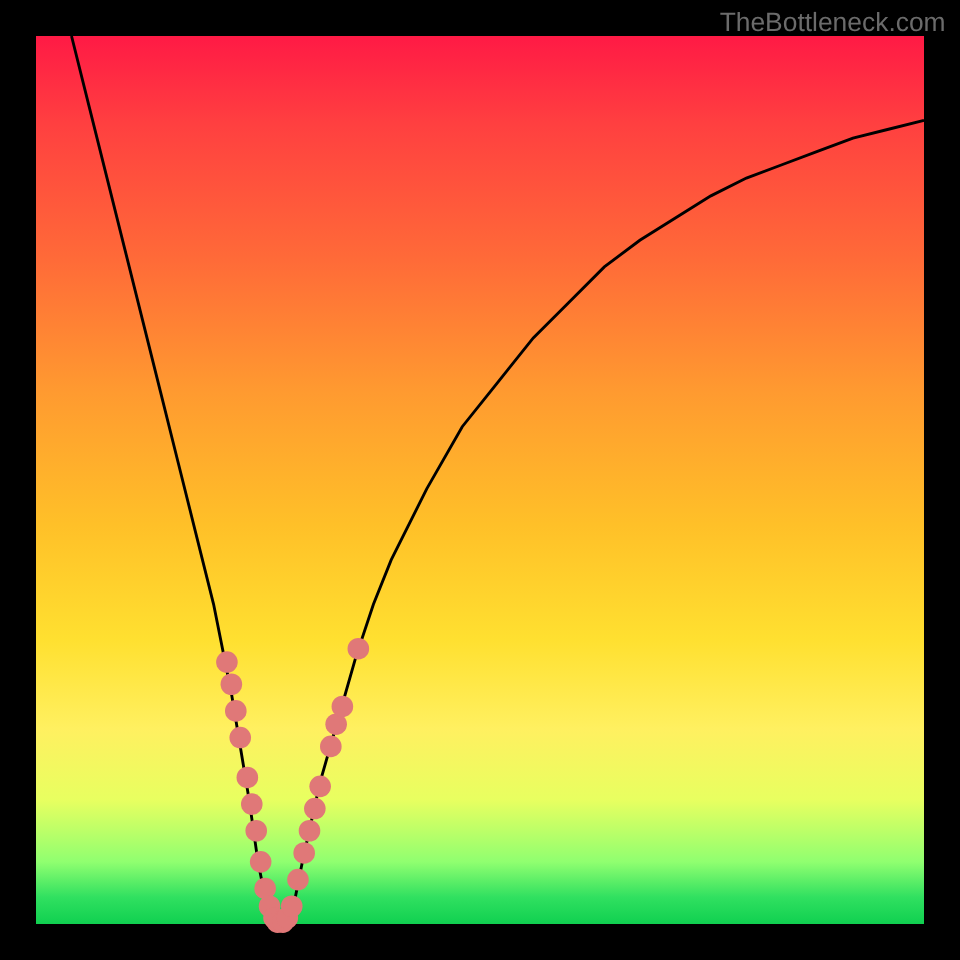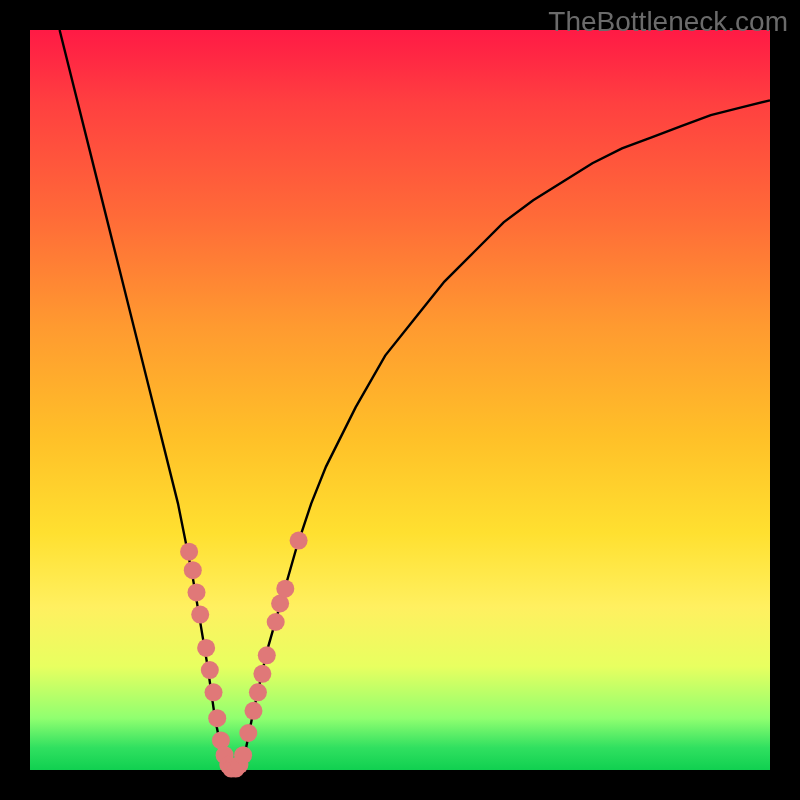--- a/index.html
+++ b/index.html
@@ -44,21 +44,21 @@
     top: 0;
     width: 740px;
     height: 740px;
     overflow: visible;
   }
   .watermark {
     position: absolute;
     top: 6px;
     right: 12px;
     font-family: Arial, Helvetica, sans-serif;
-    font-size: 28px;
+    font-size: 22px;
     color: #6b6b6b;
     font-weight: 500;
     user-select: none;
   }
 </style>
 </head>
 <body>
 
 <div class="frame">
   <div class="plot">

